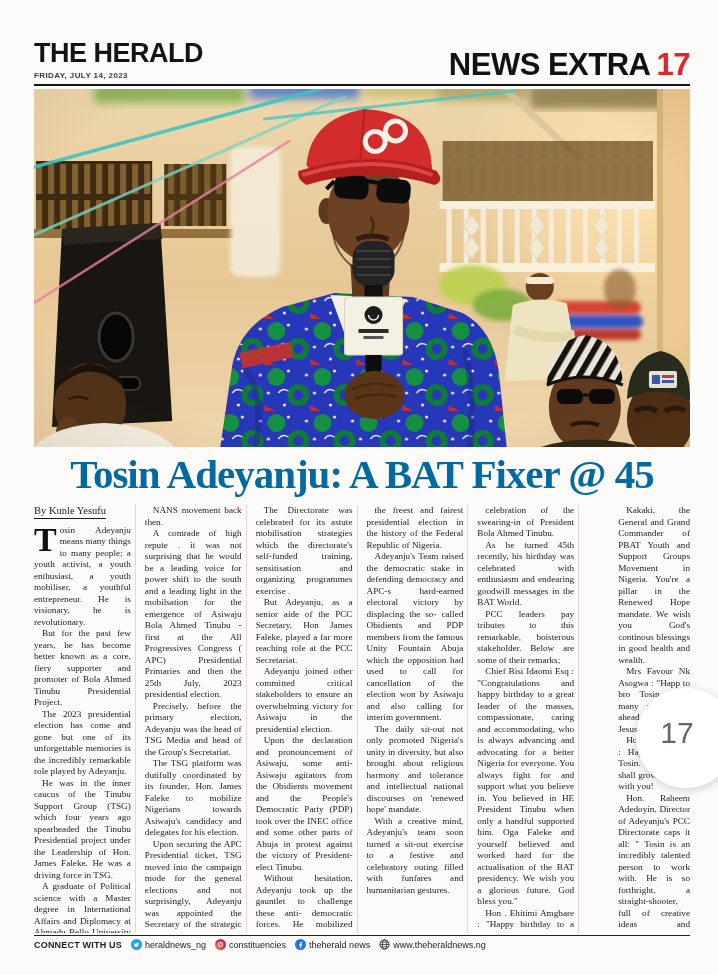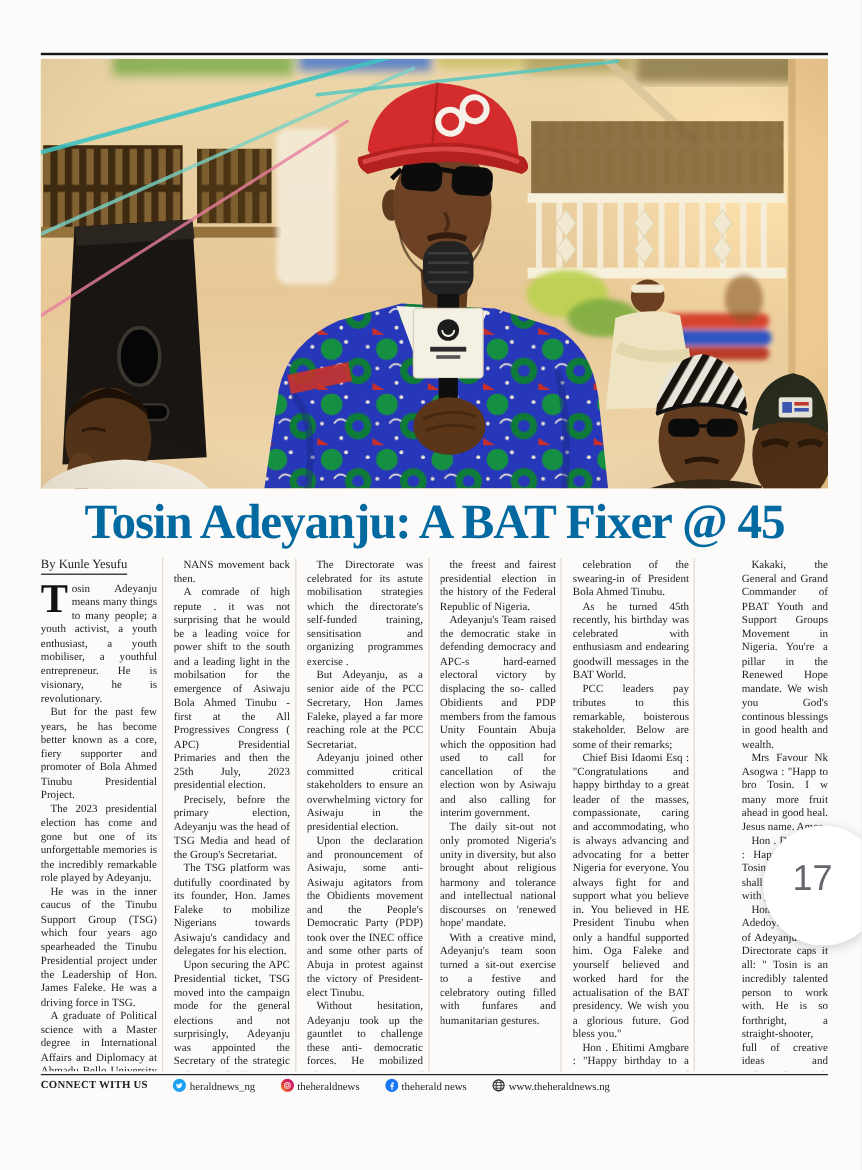--- a/index.html
+++ b/index.html
@@ -29,39 +29,48 @@
   .article{display:grid;grid-template-columns:repeat(6,1fr);column-gap:9px;margin-top:6px;height:428px;overflow:hidden;}
   .col{font-size:9.2px;line-height:11.5px;text-align:justify;overflow:hidden;border-right:1px solid #dedad2;padding-right:4px;}
   .col:last-child{border-right:none;padding-right:0;margin-left:30px;}
   .col p{margin:0;text-indent:8px;}
   .byline{font-weight:400;font-size:10.5px;text-indent:0;border-bottom:1.2px solid #1a1a1a;display:inline-block;padding-bottom:1px;margin-bottom:6px;}
   .col-first [data-bind-list] p:first-child{text-indent:0;}
   .col-first [data-bind-list] p:first-child::first-letter{
     float:left;font-size:34px;line-height:27px;font-weight:700;padding:1px 3px 0 0;color:#111;
   }
   
-  .footer{border-top:1.5px solid #222;margin-top:2px;padding-top:3px;display:flex;align-items:flex-start;gap:21px;
-    font-family:Liberation Serif, serif;font-size:9px;color:#1d1d1d;}
+  .footer{border-top:1.5px solid #222;margin-top:2px;padding-top:3px;display:flex;align-items:flex-end;gap:9px;
+    font-family:Liberation Sans, sans-serif;font-size:9px;color:#1d1d1d;}
   .footer .connect{font-weight:700;letter-spacing:.2px;}
   .flink{display:inline-flex;align-items:center;gap:3px;}
   .ficon{width:11px;height:11px;display:inline-block;}
   
   .page-bubble{
     position:absolute;left:636px;top:688px;width:100px;height:100px;border-radius:50%;
     background:#ffffff;box-shadow:0 2px 10px rgba(0,0,0,.18);
     display:flex;align-items:center;justify-content:center;
     padding-right:18px;padding-bottom:10px;box-sizing:border-box;
     font-family:"Liberation Sans",sans-serif;font-size:30px;color:#63676b;z-index:6;
   }
 </style>
 </head>
 <body>
 
 <div class="page">
 
+  <div class="masthead">
+    <div class="mast-left">
+      <div class="paper-title" data-bind="masthead.title">THE HERALD</div>
+      <div class="paper-date" data-bind="masthead.date">FRIDAY, JULY 14, 2023</div>
+    </div>
+    <div class="section-title">
+      <span data-bind="masthead.section">NEWS EXTRA</span><span class="pageno" data-bind="masthead.page_number">17</span>
+    </div>
+  </div>
   <div class="mast-rule"></div>
 
   <div class="photo-wrap">
     <svg width="656" height="358" viewBox="0 0 655 358" preserveAspectRatio="none">
       <defs>
         <linearGradient id="wall" x1="0" y1="0" x2="0" y2="1">
           <stop offset="0" stop-color="#ecd7ab"></stop>
             <stop offset="0.55" stop-color="#e7c795"></stop>
             <stop offset="1" stop-color="#f0d7ae"></stop>
         </linearGradient>
@@ -337,21 +346,21 @@
           <stop offset="0" stop-color="#f09433"></stop>
               <stop offset="0.5" stop-color="#dc2743"></stop>
               <stop offset="1" stop-color="#bc1888"></stop>
         </linearGradient>
           </defs>
         <circle cx="12" cy="12" r="12" fill="url(#ig)"></circle>
         <rect x="7" y="7" width="10" height="10" rx="3" fill="none" stroke="#ffffff" stroke-width="1.6"></rect>
         <circle cx="12" cy="12" r="2.6" fill="none" stroke="#ffffff" stroke-width="1.6"></circle>
         <circle cx="15.4" cy="8.6" r="0.9" fill="#ffffff"></circle>
       </svg>
-      <span data-bind="footer.links.1.handle">theheraldnews</span>
+      <span data-bind="footer.links.1.handle">constituencies</span>
     </span>
     <span class="flink">
       <svg class="ficon" viewBox="0 0 24 24">
         <circle cx="12" cy="12" r="12" fill="#1877f2"></circle>
         <path d="M13.5 20v-6h2l.3-2.4h-2.3V10c0-.7.2-1.2 1.2-1.2h1.2V6.7c-.4-.1-1.1-.2-1.9-.2-1.8 0-3 1.1-3 3v2.1H9V14h2.2v6z" fill="#ffffff"></path>
       </svg>
       <span data-bind="footer.links.2.handle">theherald news</span>
     </span>
     <span class="flink">
       <svg class="ficon" viewBox="0 0 24 24">

